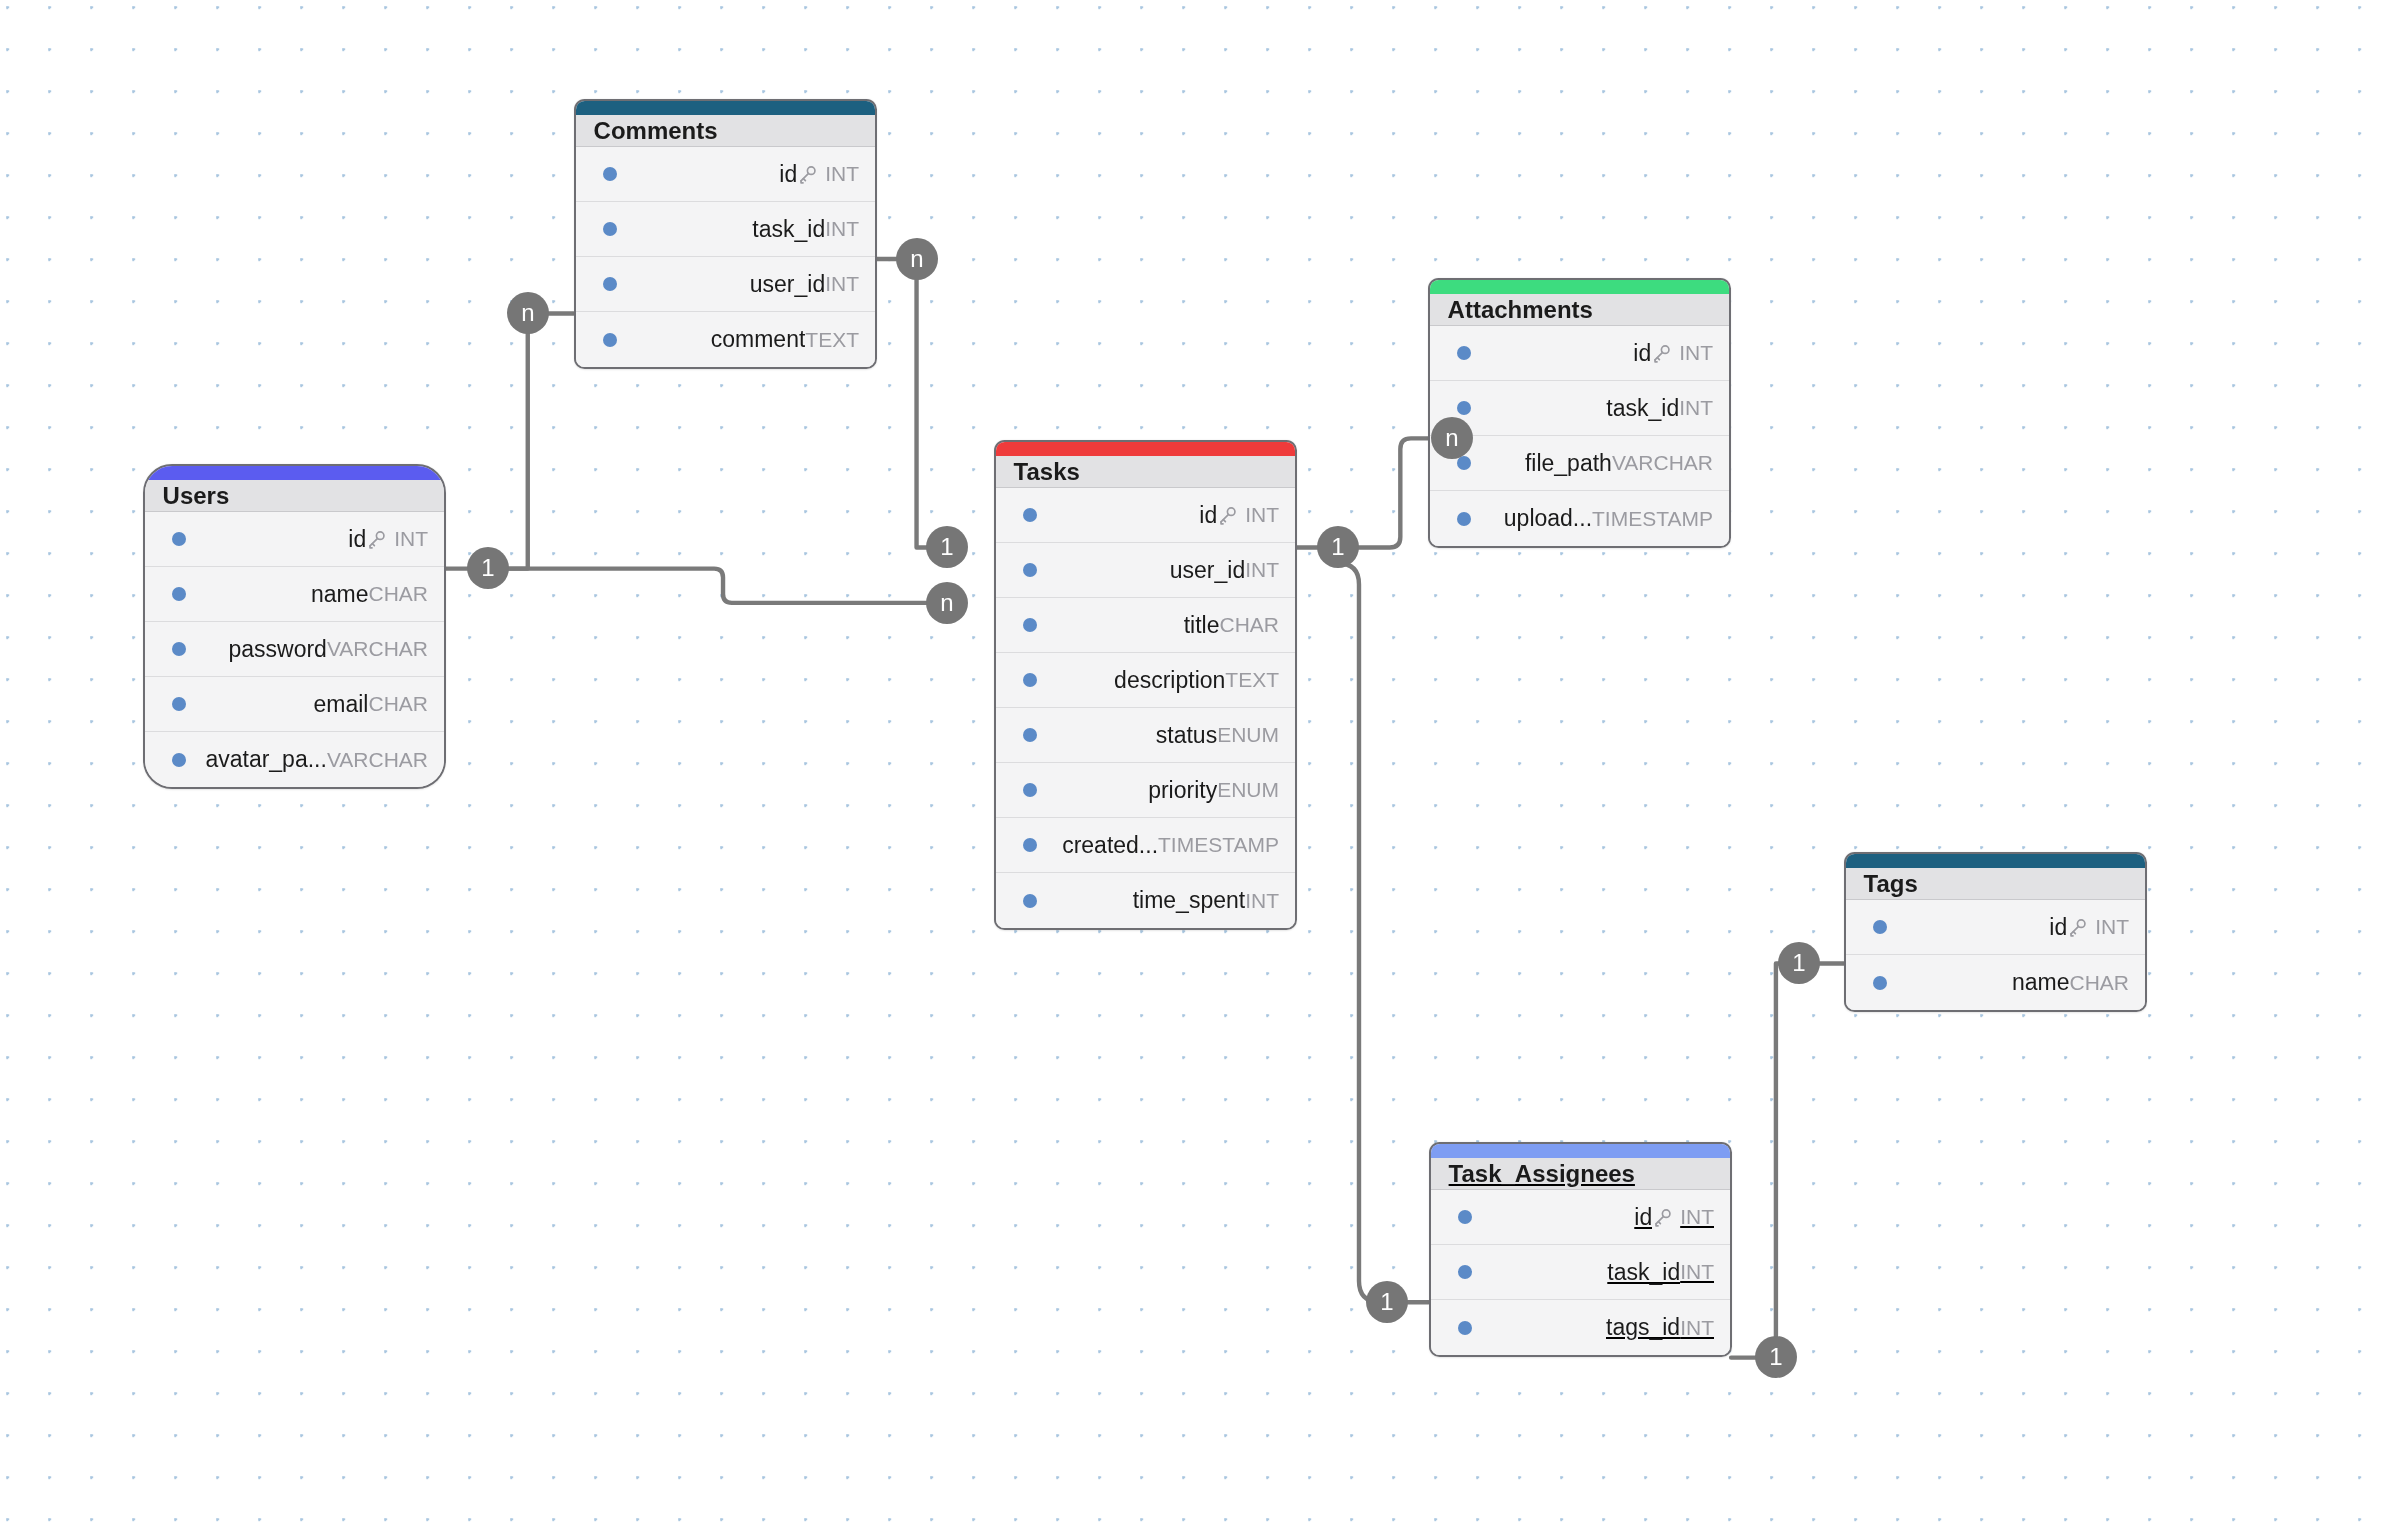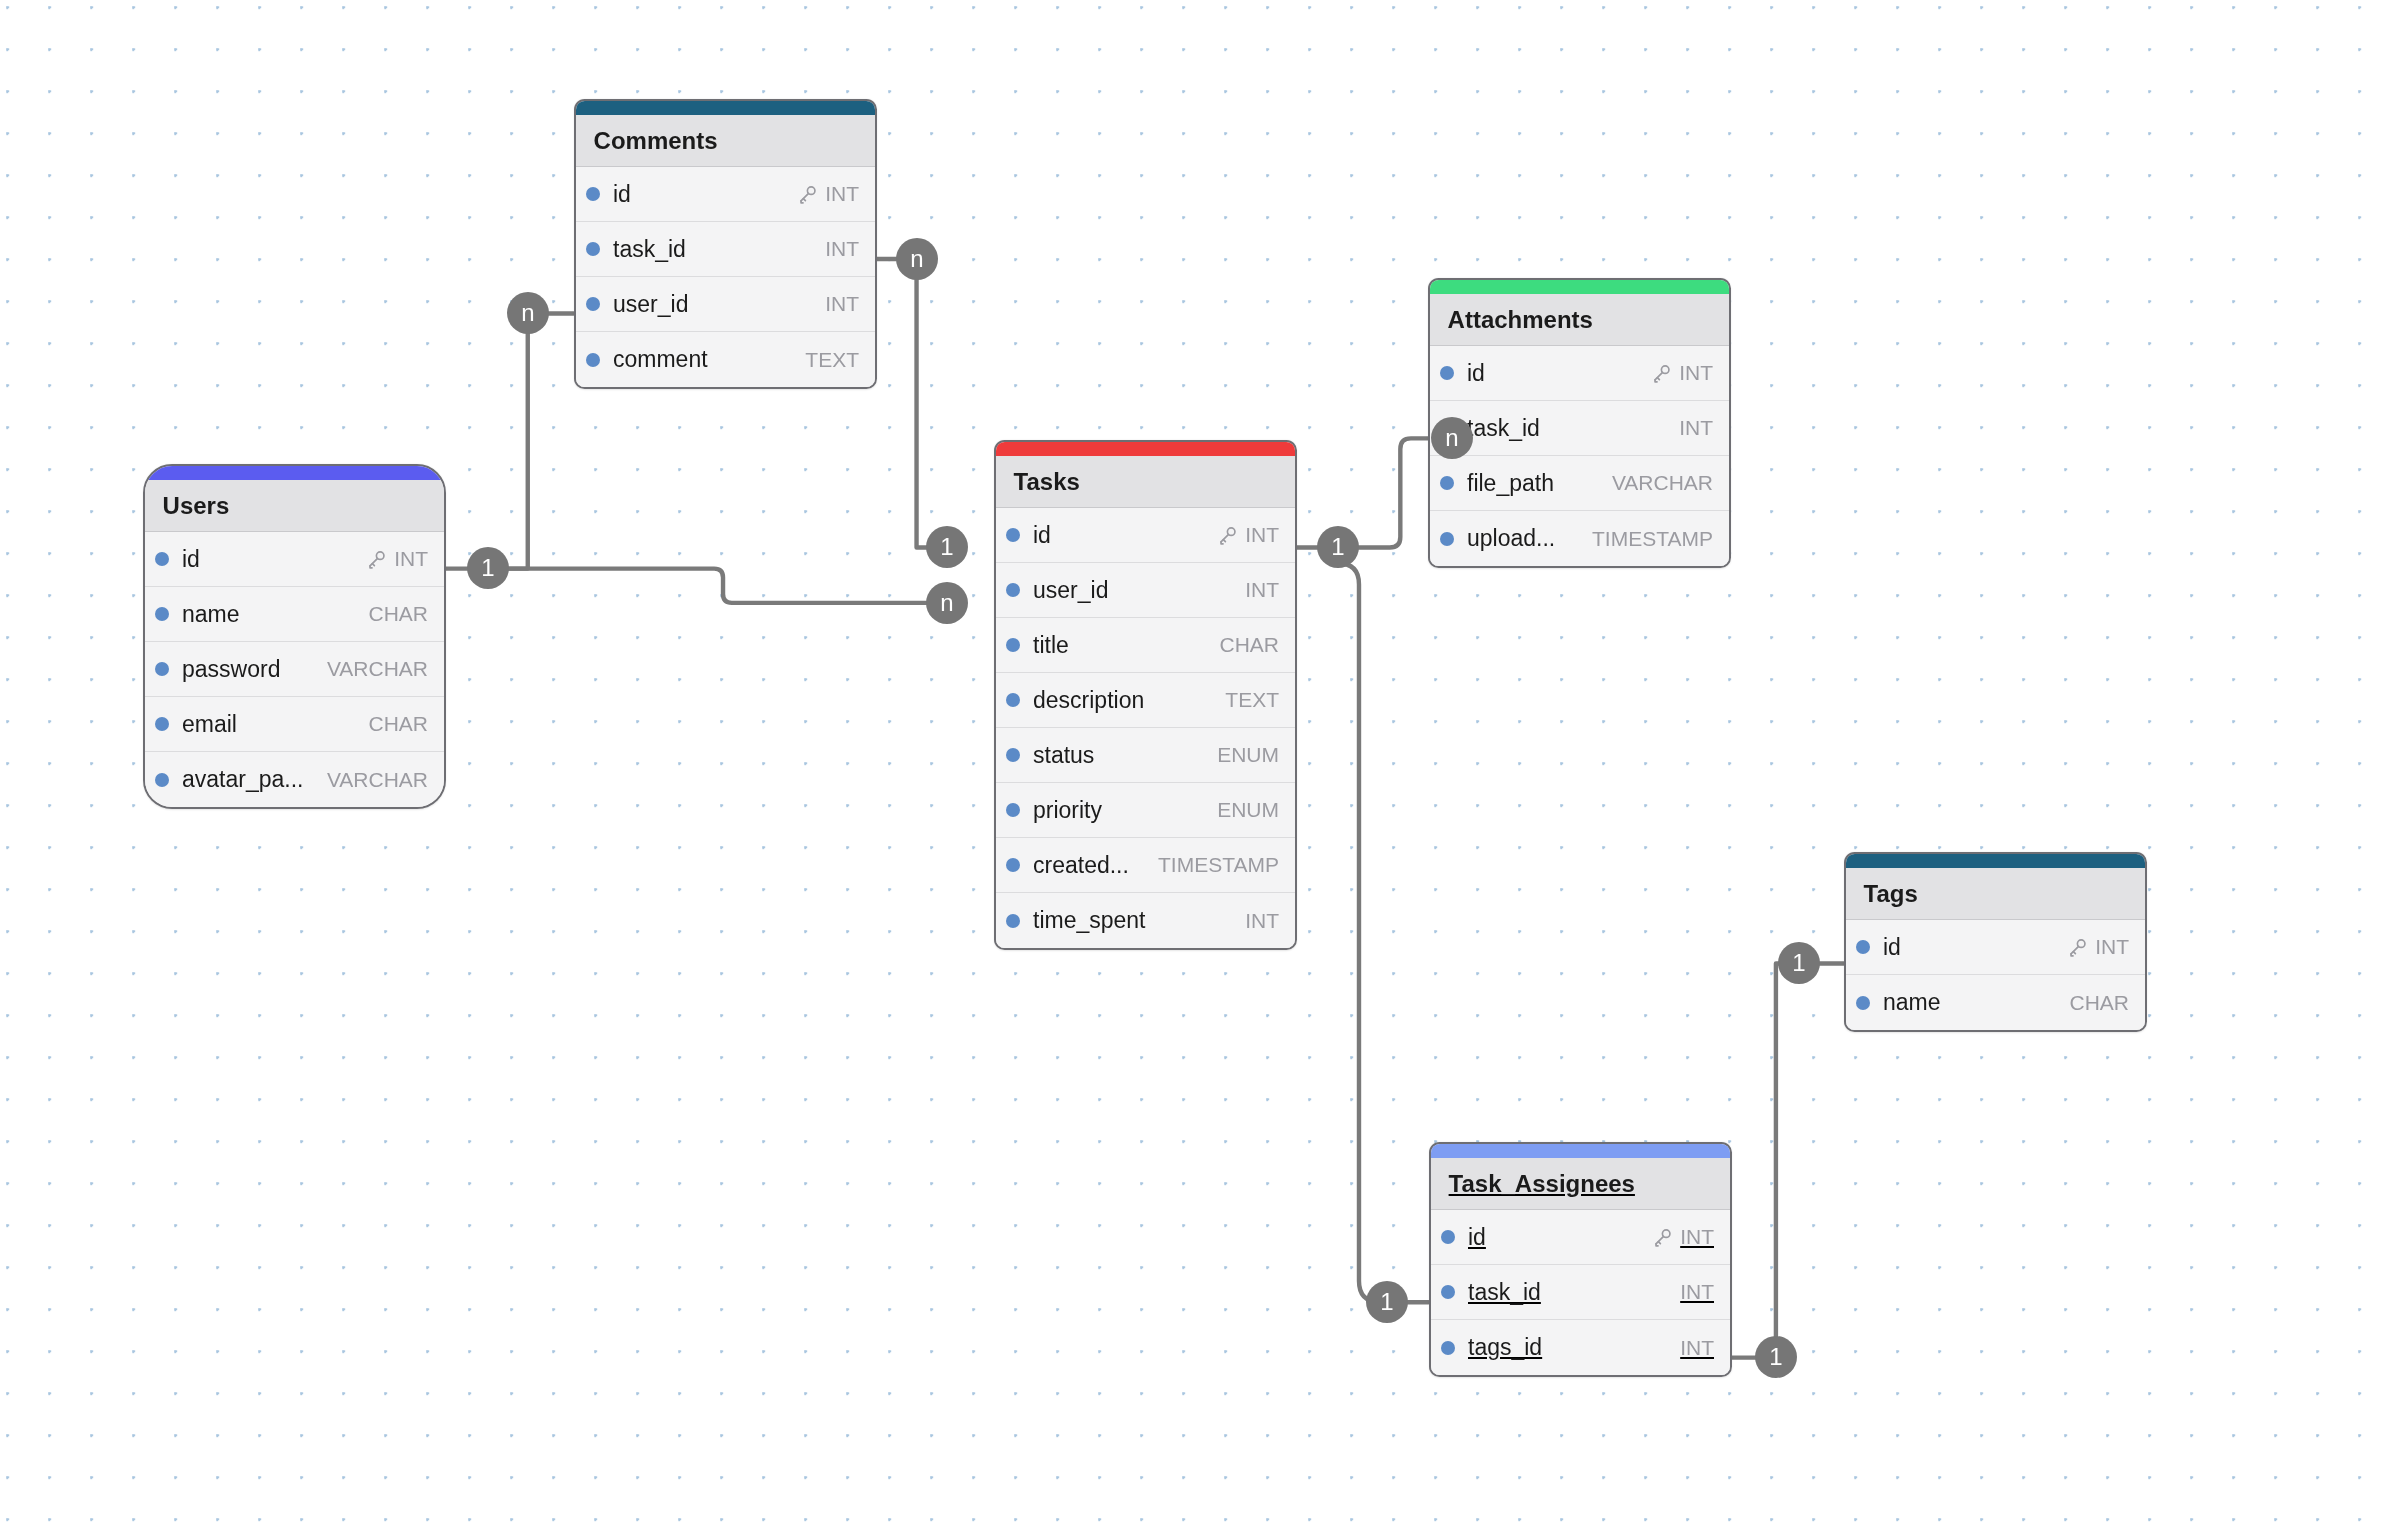--- a/index.html
+++ b/index.html
@@ -58,39 +58,40 @@
     box-sizing: border-box;
     overflow: hidden;
     z-index: 3;
     box-shadow: 0 0.9px 1.8px rgba(0,0,0,0.10);
   }
   .t-accent {
     height: 14px;
     width: 100%;
   }
   .t-title {
-    height: 52px;
+    height: 32px;
     background: #e2e2e4;
     display: flex;
     align-items: center;
     padding: 0 0 0 17.6px;
     font-size: 24px;
     font-weight: bold;
     color: #1b1b1b;
     box-sizing: border-box;
     border-bottom: 1.8px solid #c9c9cc;
   }
   .t-row {
     height: 55px;
     display: flex;
     align-items: center;
-    padding: 0 16px 0 10px;
+    padding: 0 16px 0 27px;
     box-sizing: border-box;
     border-bottom: 1.8px solid #dcdcde;
     background: #f4f4f5;
+    text-align: right;
   }
   .t-row:last-child { border-bottom: none; }
   .t-dot {
     width: 14px;
     height: 14px;
     border-radius: 50%;
     background: #5b8ac7;
     flex: 0 0 auto;
     margin-right: 13px;
   }

